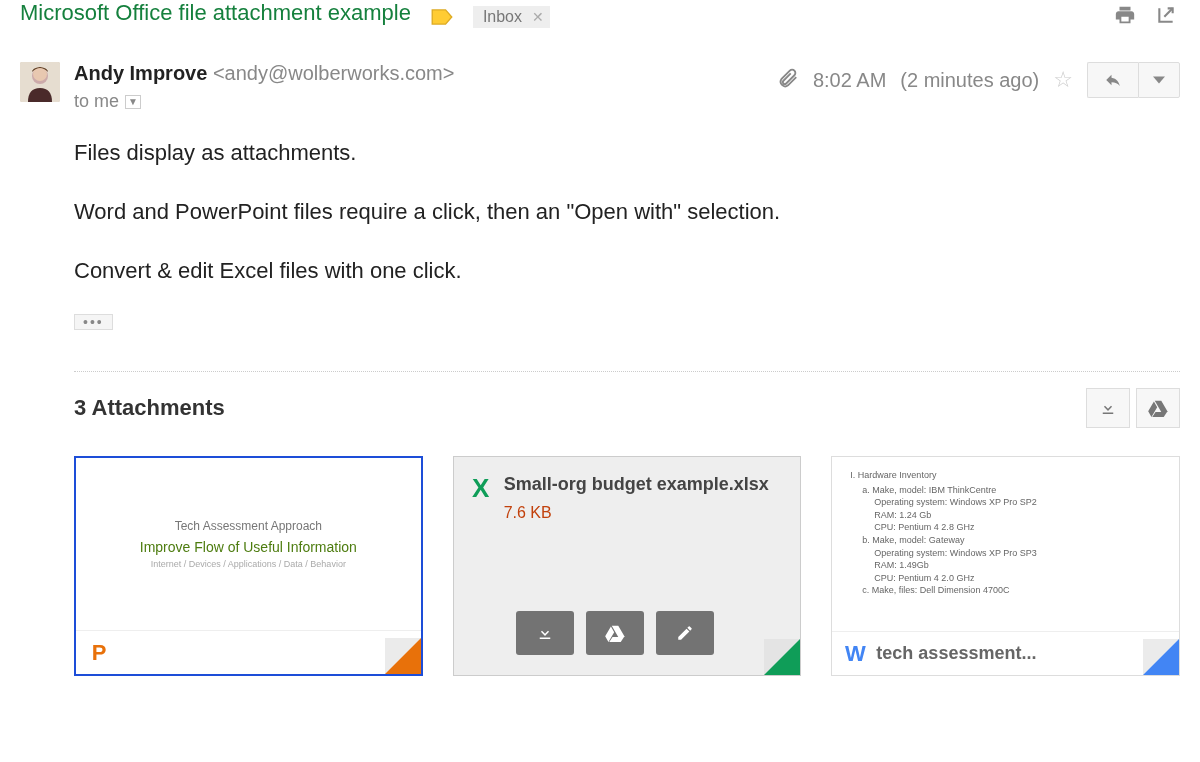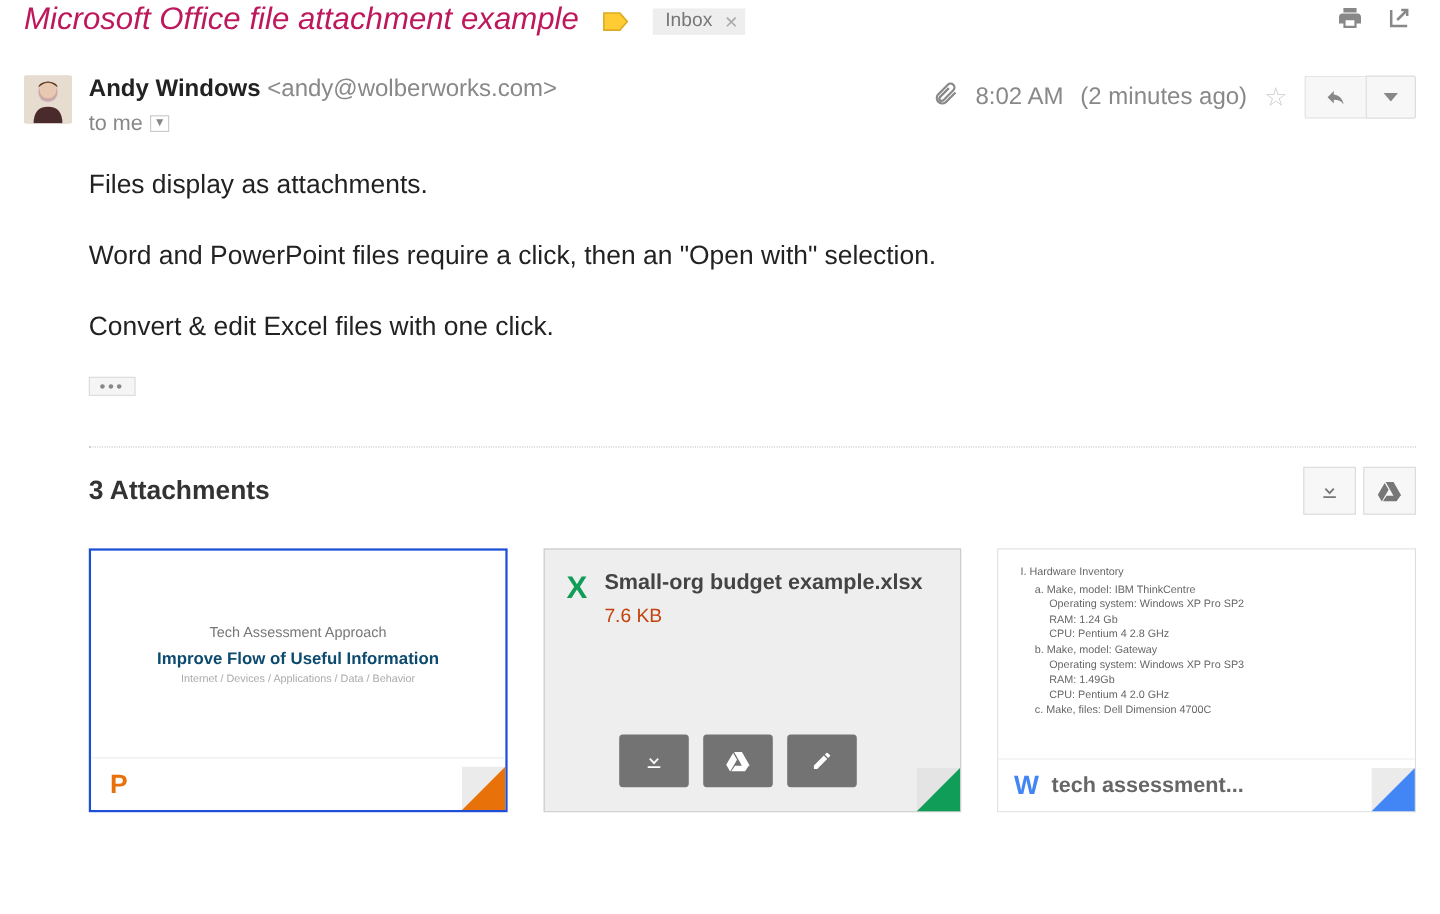--- a/index.html
+++ b/index.html
@@ -14,25 +14,24 @@
   .container { padding: 0 20px; width: 1200px; }
 
   
   .header {
     display: flex;
     align-items: flex-start;
     padding-top: 0;
     gap: 12px;
   }
   .subject {
-    font-size: 26px;
-    color: #be185d;
+    font-size: 22px;
+    color: #15803d;
     font-weight: 400;
     line-height: 1.2;
-    font-style: italic;
   }
   .label-tag {
     width: 22px; height: 16px;
     align-self: center;
     margin-left: 8px;
   }
   .inbox-chip {
     display: inline-flex;
     align-items: center;
     background: #eee;
@@ -182,21 +181,21 @@
     display: flex;
     flex-direction: column;
     align-items: center;
     justify-content: center;
     font-size: 12px;
     color: #555;
     overflow: hidden;
     position: relative;
   }
   .preview-title { font-size: 12px; color: #777; margin-bottom: 6px; }
-  .preview-sub { font-size: 14px; font-weight: bold; color: #0c4a6e; }
+  .preview-sub { font-size: 14px; font-weight: normal; color: #4d7c0f; }
   .preview-meta { font-size: 9px; color: #aaa; margin-top: 4px; }
 
   .doc-preview {
     padding: 12px 18px;
     font-size: 9px;
     line-height: 1.4;
     color: #666;
     width: 100%;
     text-align: left;
   }
@@ -323,21 +322,21 @@
       <svg width="40" height="40" viewBox="0 0 40 40">
         <rect width="40" height="40" fill="#e6ddd0"></rect>
         <circle cx="20" cy="14" r="8" fill="#caa"></circle>
         <path d="M8 40 Q8 26 20 26 Q32 26 32 40 Z" fill="#4a2a2a"></path>
         <circle cx="20" cy="12" r="7" fill="#e8c8b0"></circle>
         <path d="M12 10 Q20 2 28 10 Q28 6 20 5 Q12 6 12 10Z" fill="#5a3a20"></path>
       </svg>
     </div>
     <div class="sender-main">
       <div class="sender-line">
-        <span class="sender-name">Andy Windows</span>
+        <span class="sender-name">Andy Improve</span>
         <span class="sender-email">&lt;andy@wolberworks.com&gt;</span>
       </div>
       <div class="to-line">
         <span>to me</span>
         <span class="to-dropdown">▼</span>
       </div>
     </div>
     <div class="sender-meta">
       <span>
         <svg width="22" height="22" viewBox="0 0 24 24" fill="none" stroke="#888" stroke-width="2">

